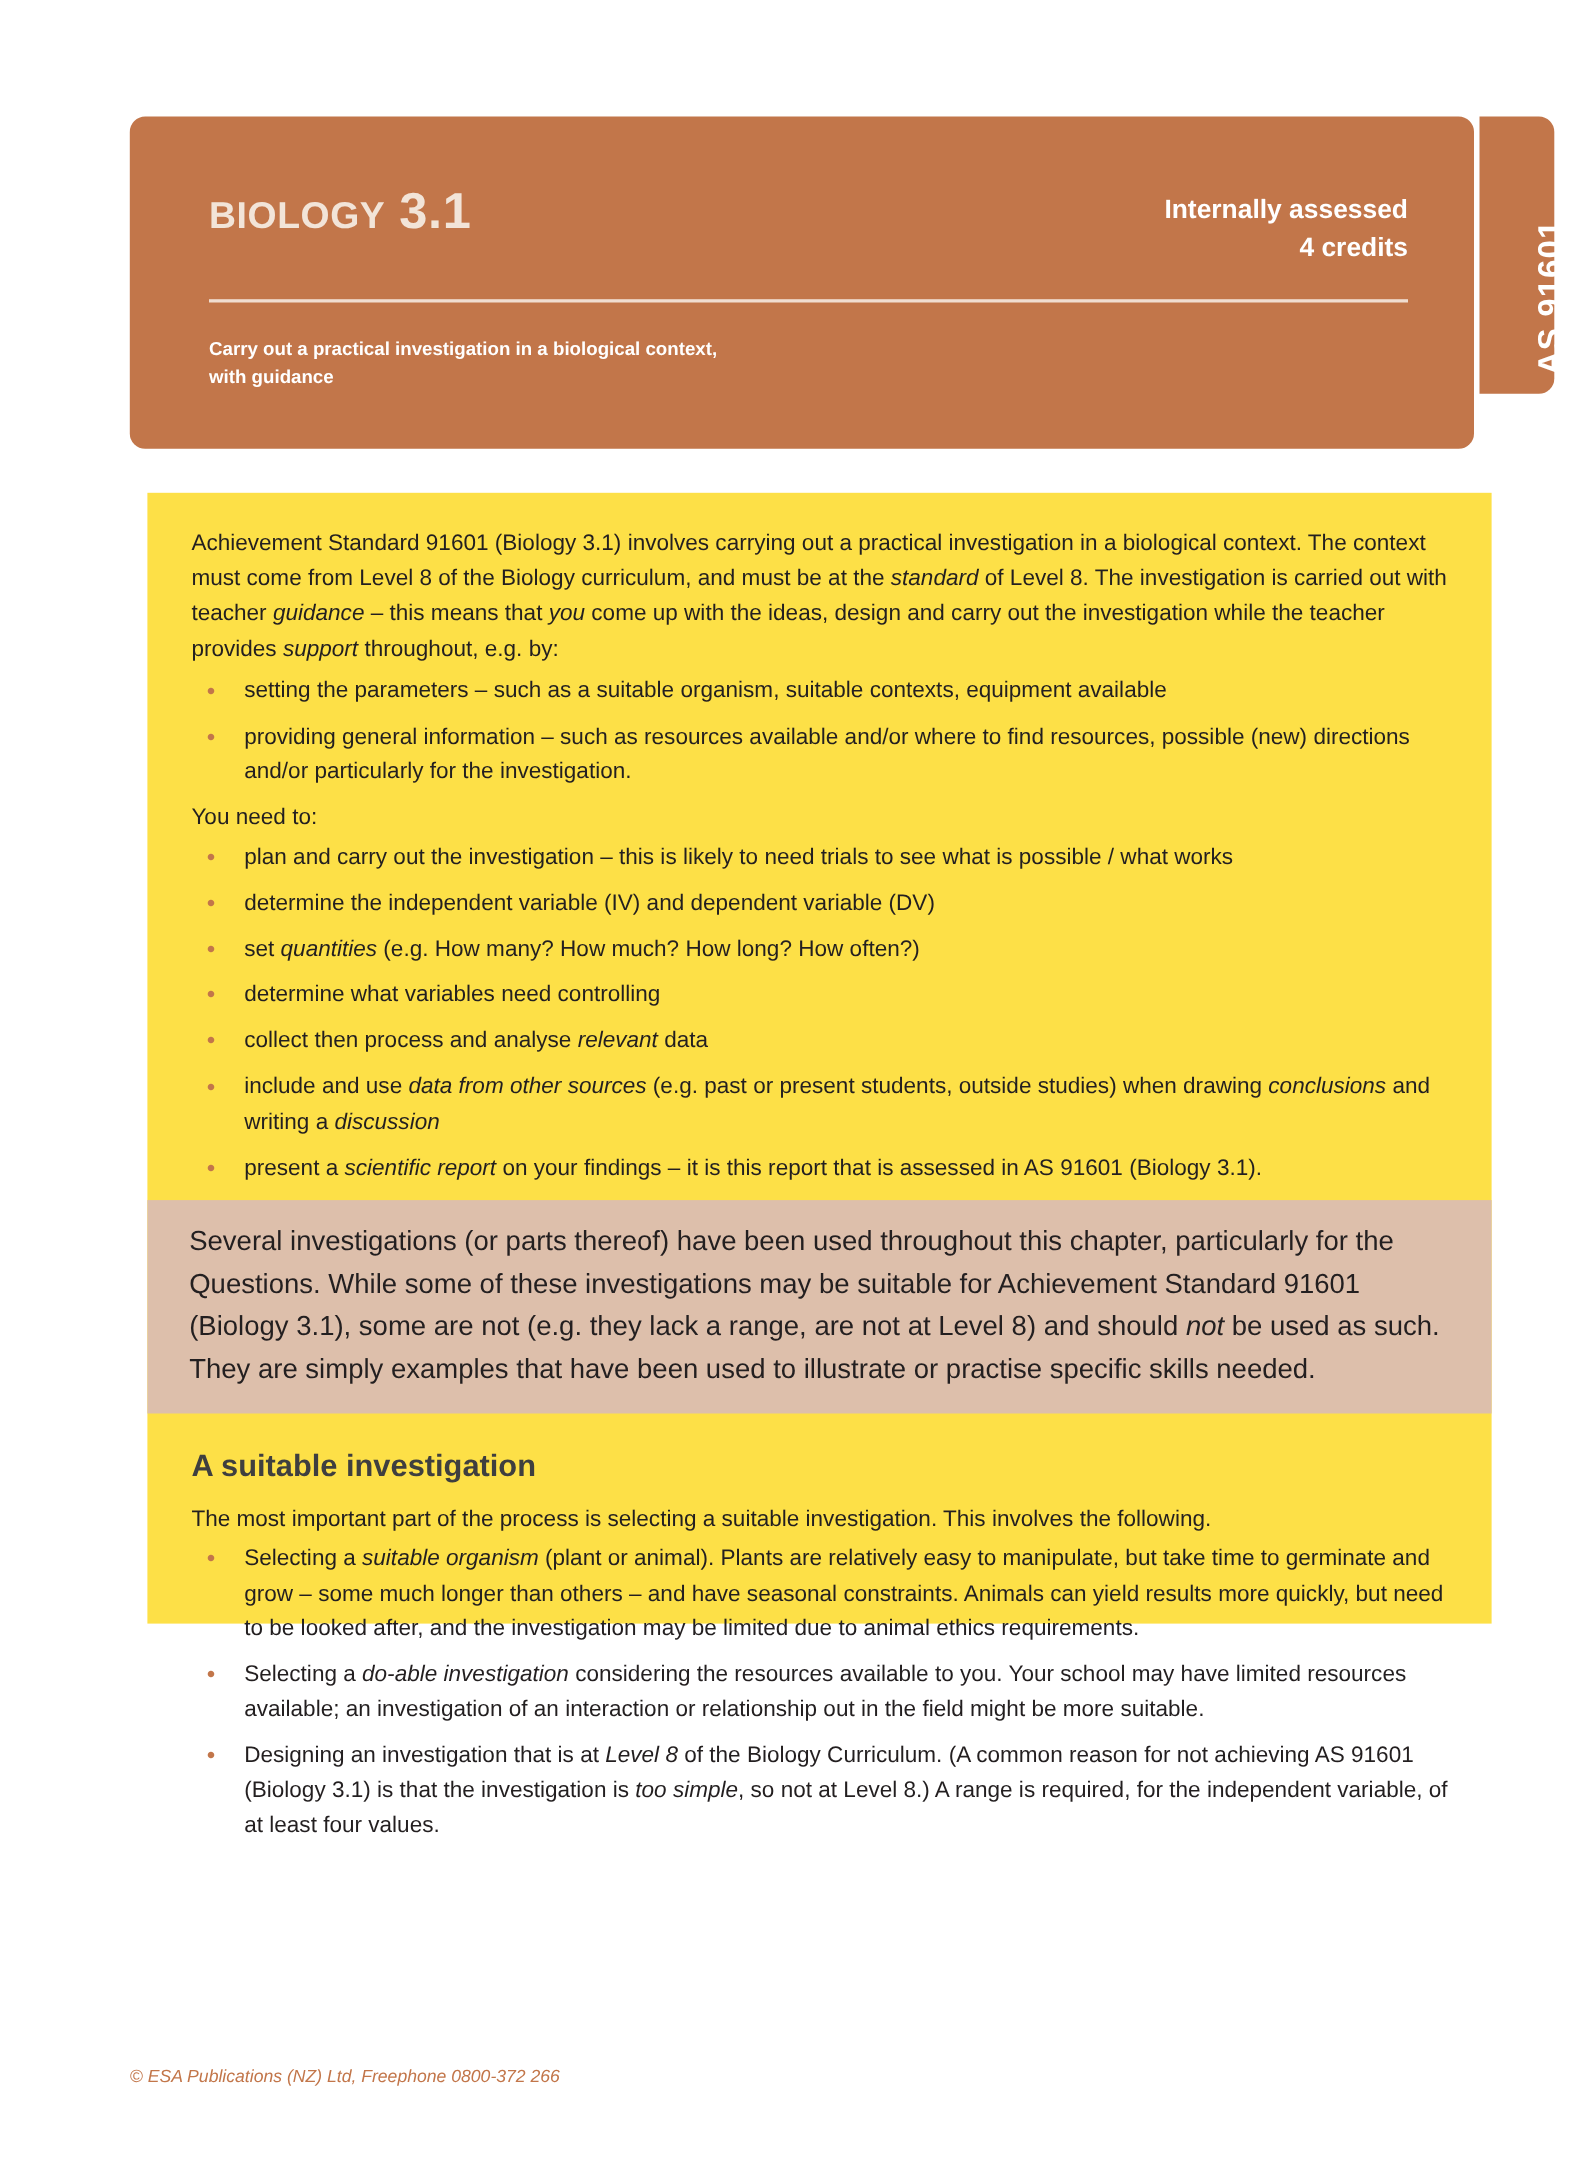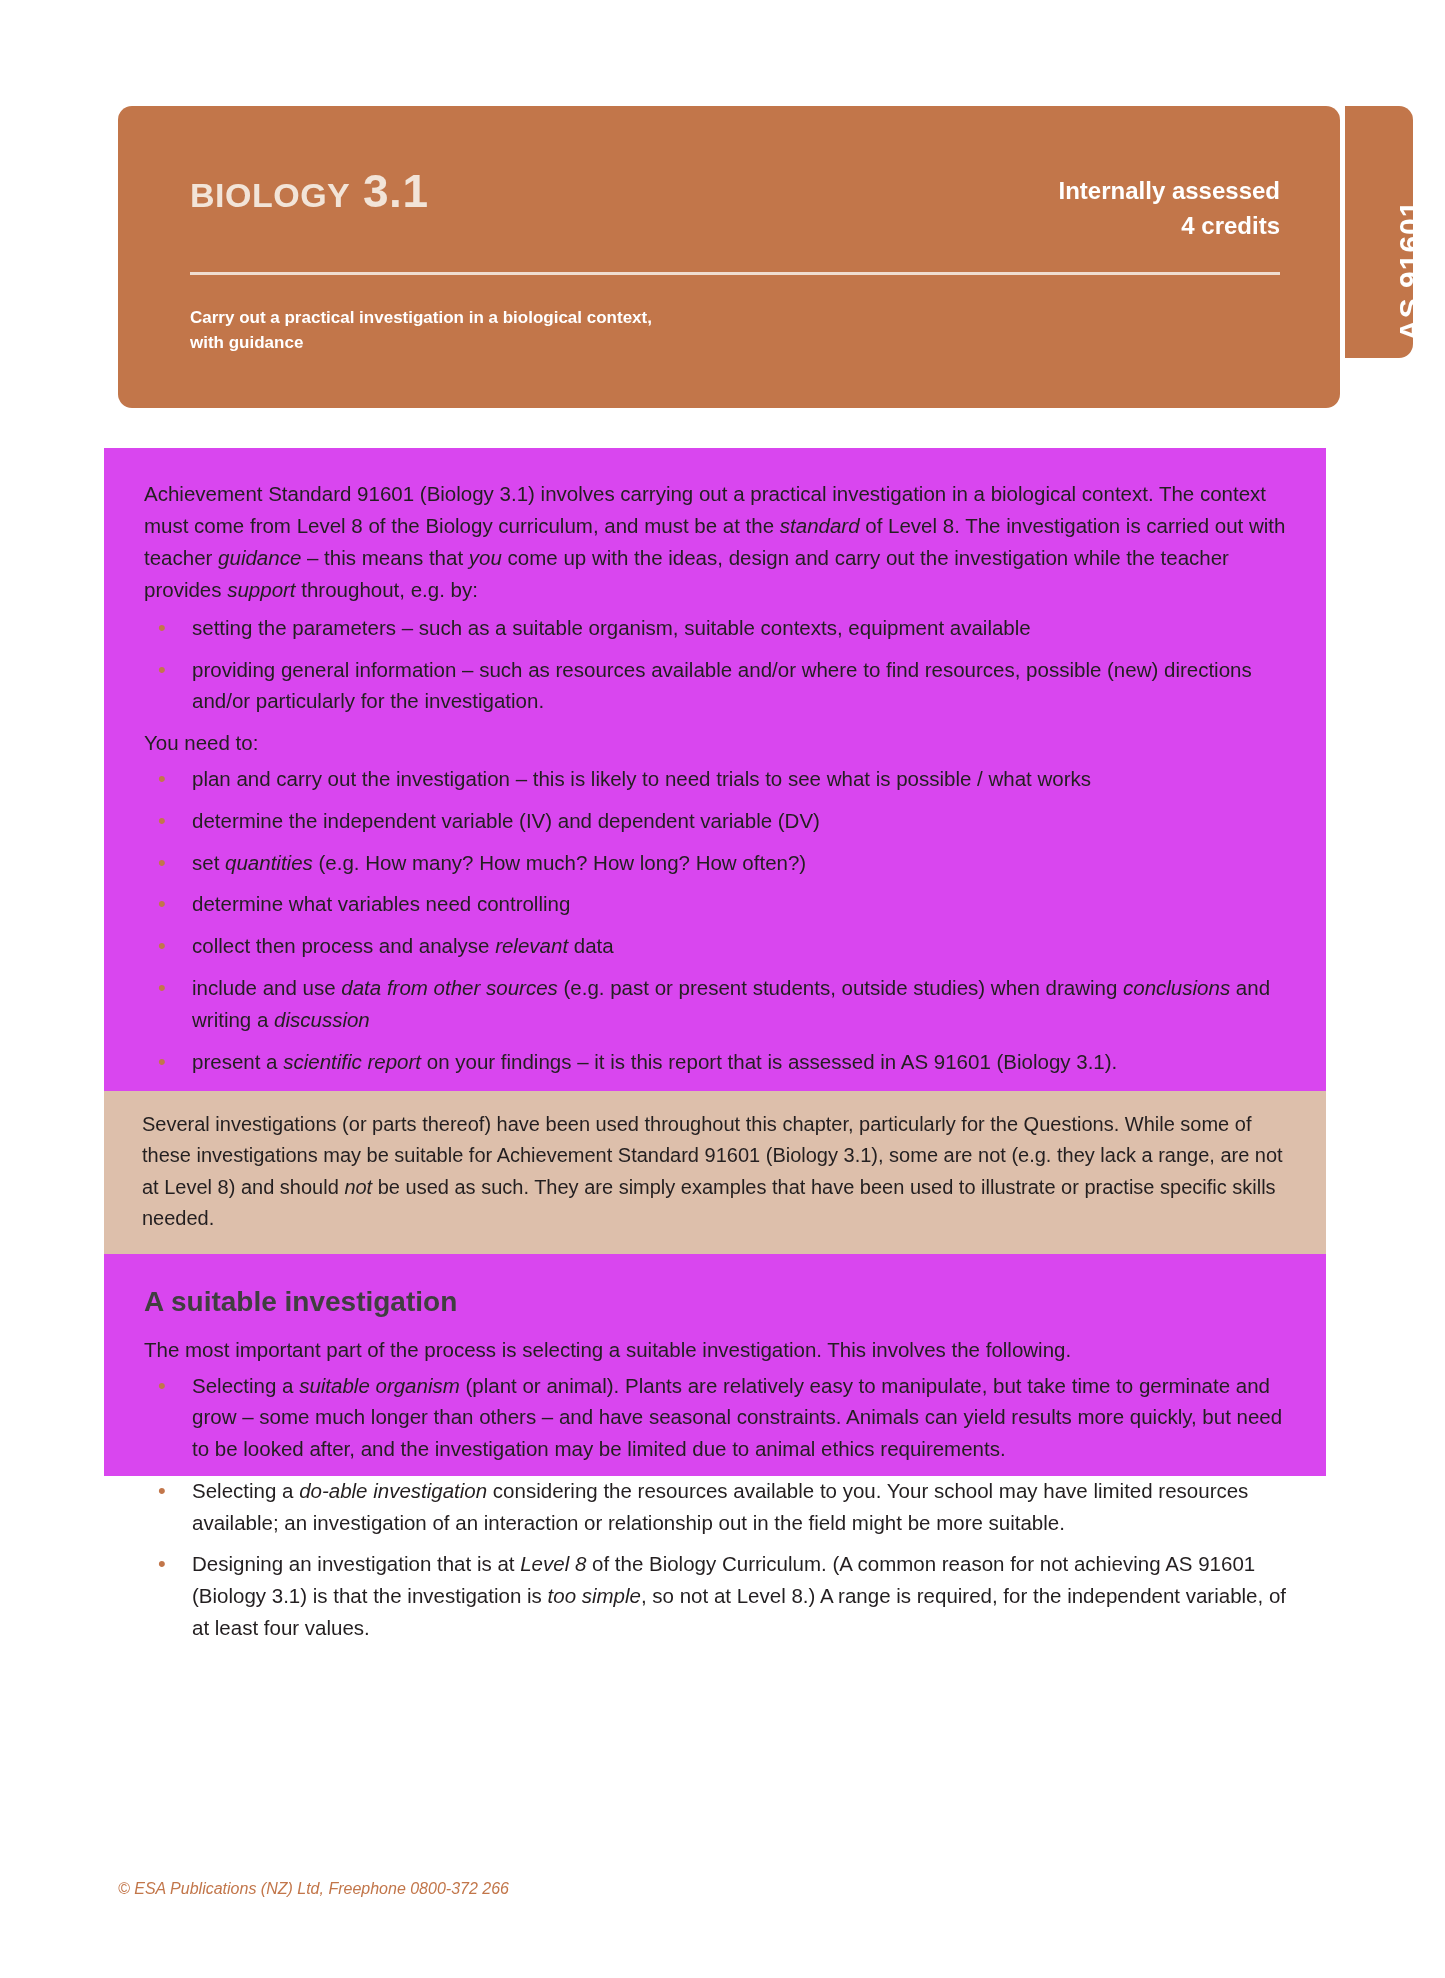--- a/index.html
+++ b/index.html
@@ -109,25 +109,25 @@
     width: 1000px;
     color: #ffffff;
     font-weight: bold;
     font-size: 17px;
     line-height: 1.45;
   }
 
   
   .body-block {
     position: absolute;
-    left: 104px;
+    left: 134px;
     top: 448px;
     width: 1222px;
     height: 1028px;
-    background: #d946ef;
+    background: #fde047;
   }
 
   .body-inner {
     padding: 30px 38px 0 40px;
     font-size: 20.5px;
     line-height: 1.56;
     color: #231f20;
   }
 
   .para {
@@ -152,21 +152,21 @@
     left: 14px;
     top: -1px;
     color: #c2764a;
     font-size: 22px;
   }
 
   .callout {
     background: #ddbfab;
     margin: 14px -38px 0 -40px;
     padding: 18px 36px 20px 38px;
-    font-size: 20px;
+    font-size: 25px;
     line-height: 1.56;
   }
 
   h2.section-head {
     font-size: 28px;
     font-weight: bold;
     color: #3f3f3f;
     margin: 26px 0 10px 0;
   }
 

